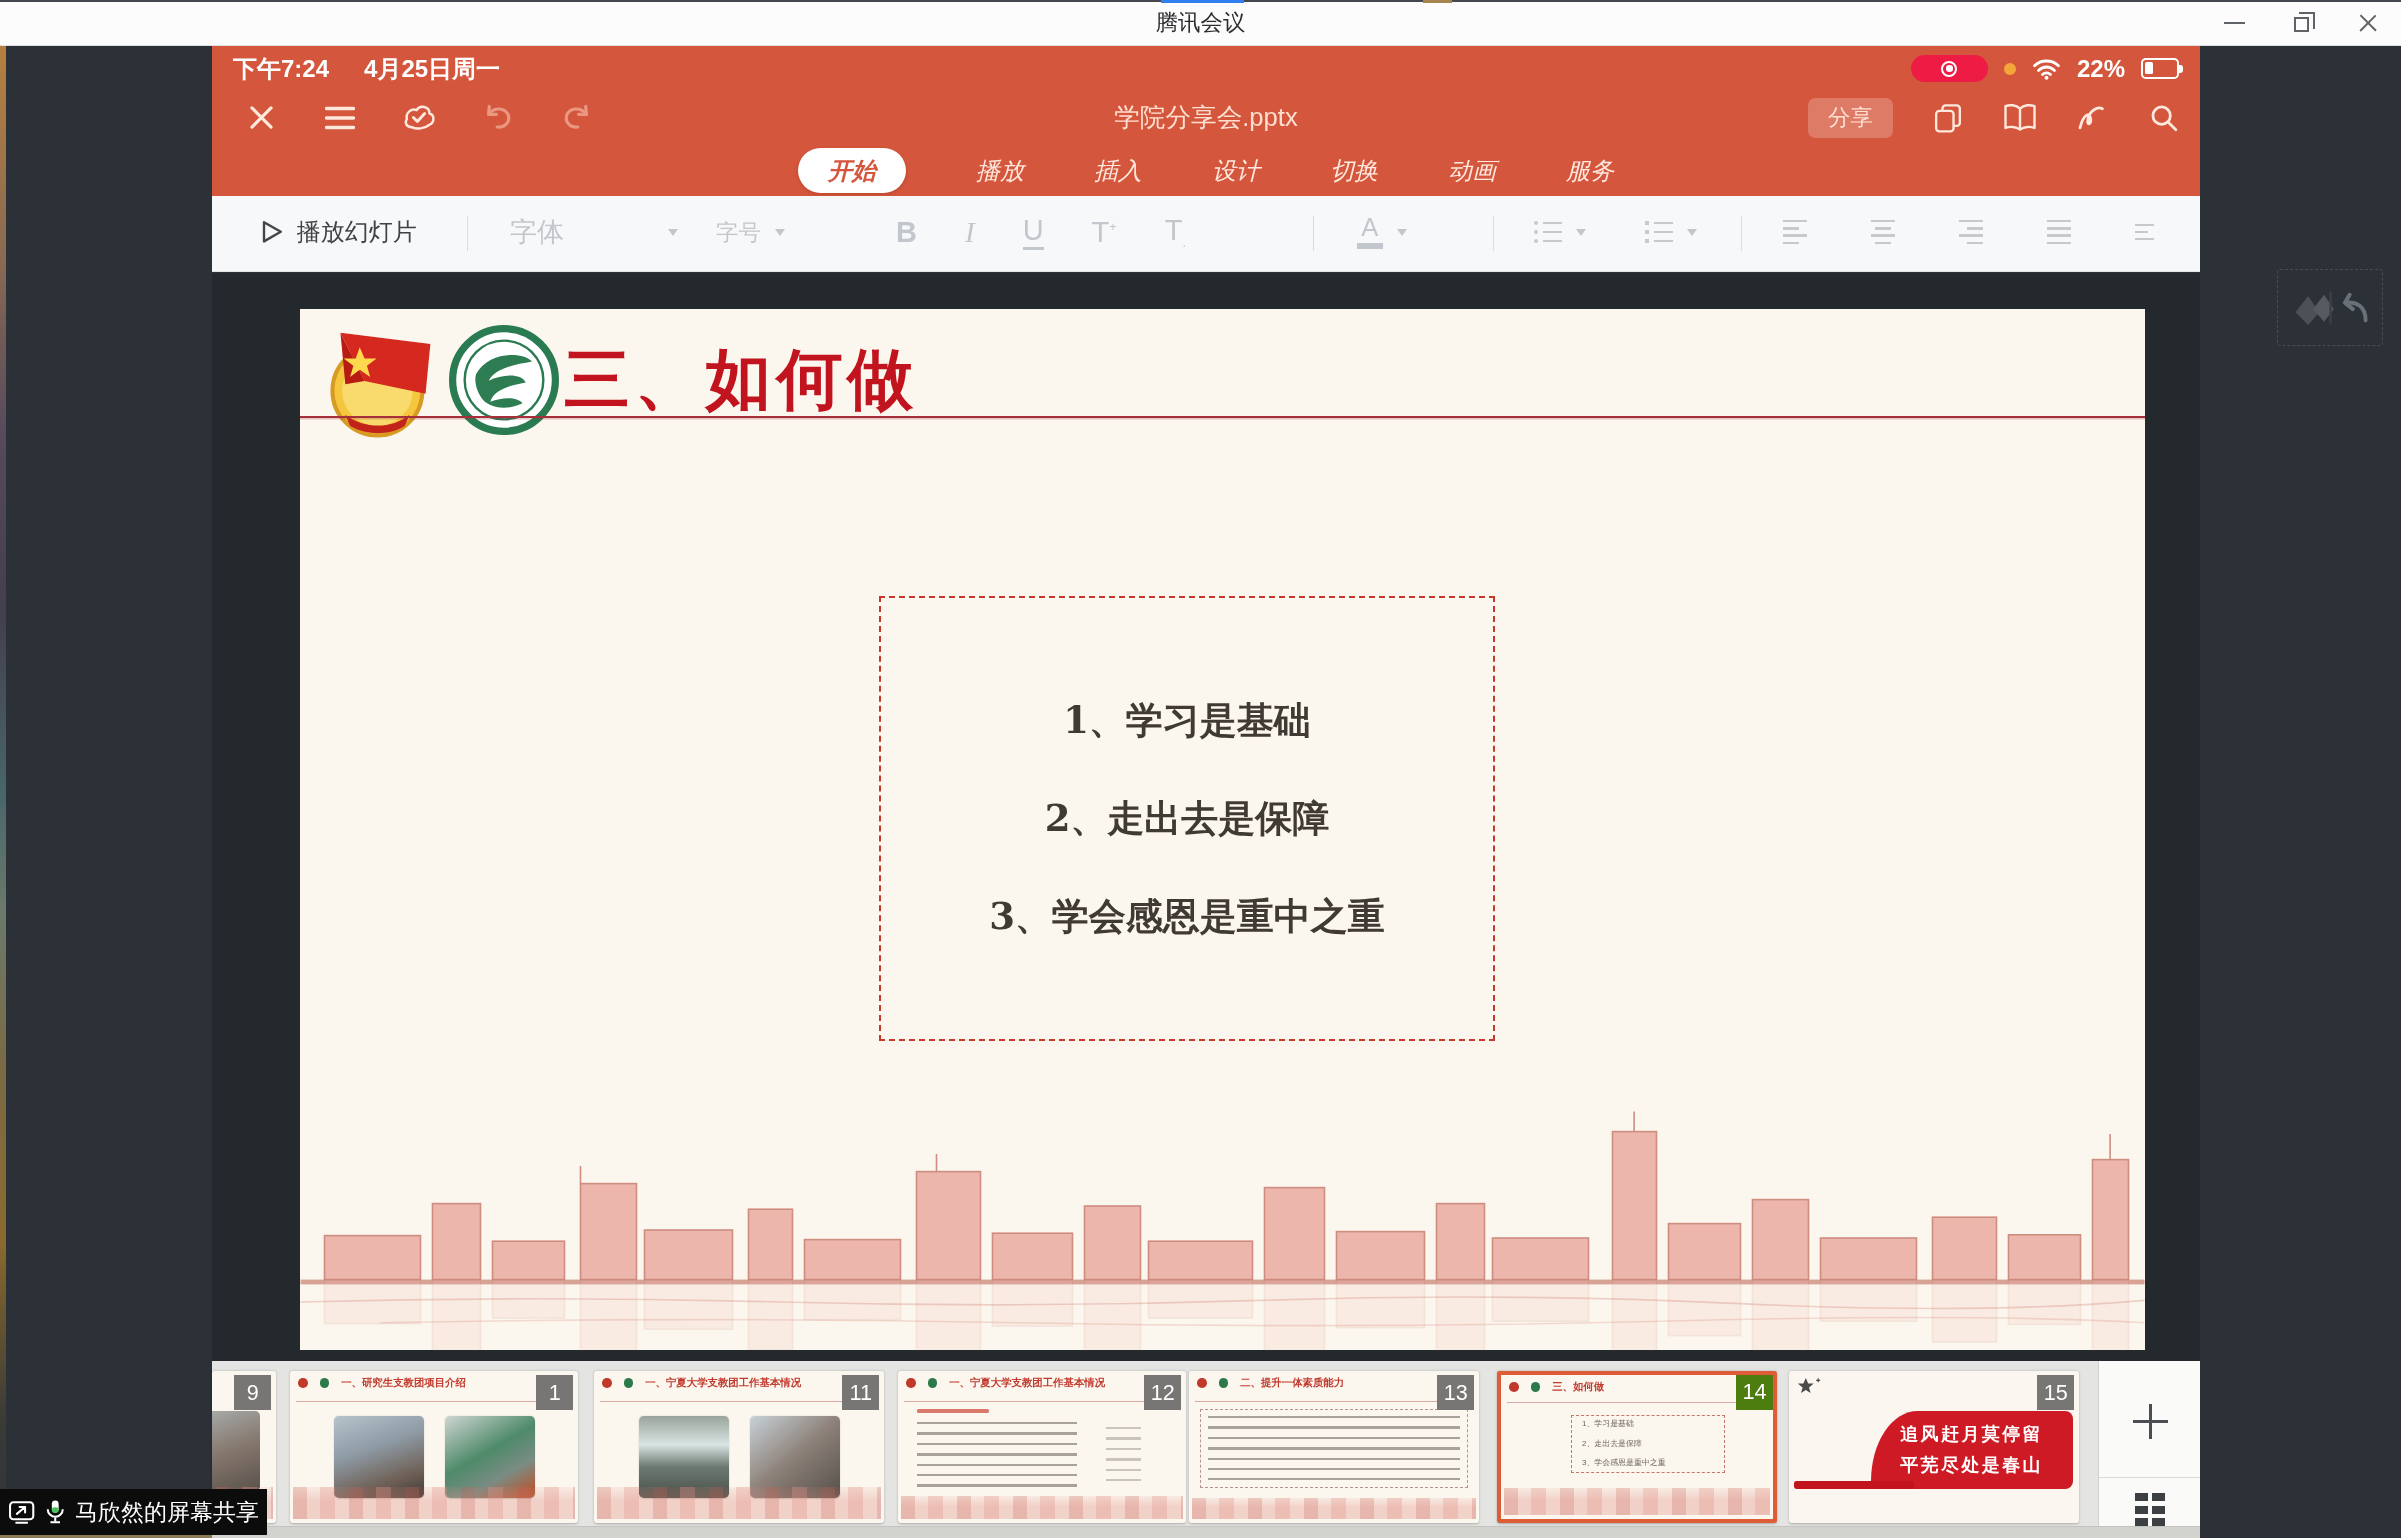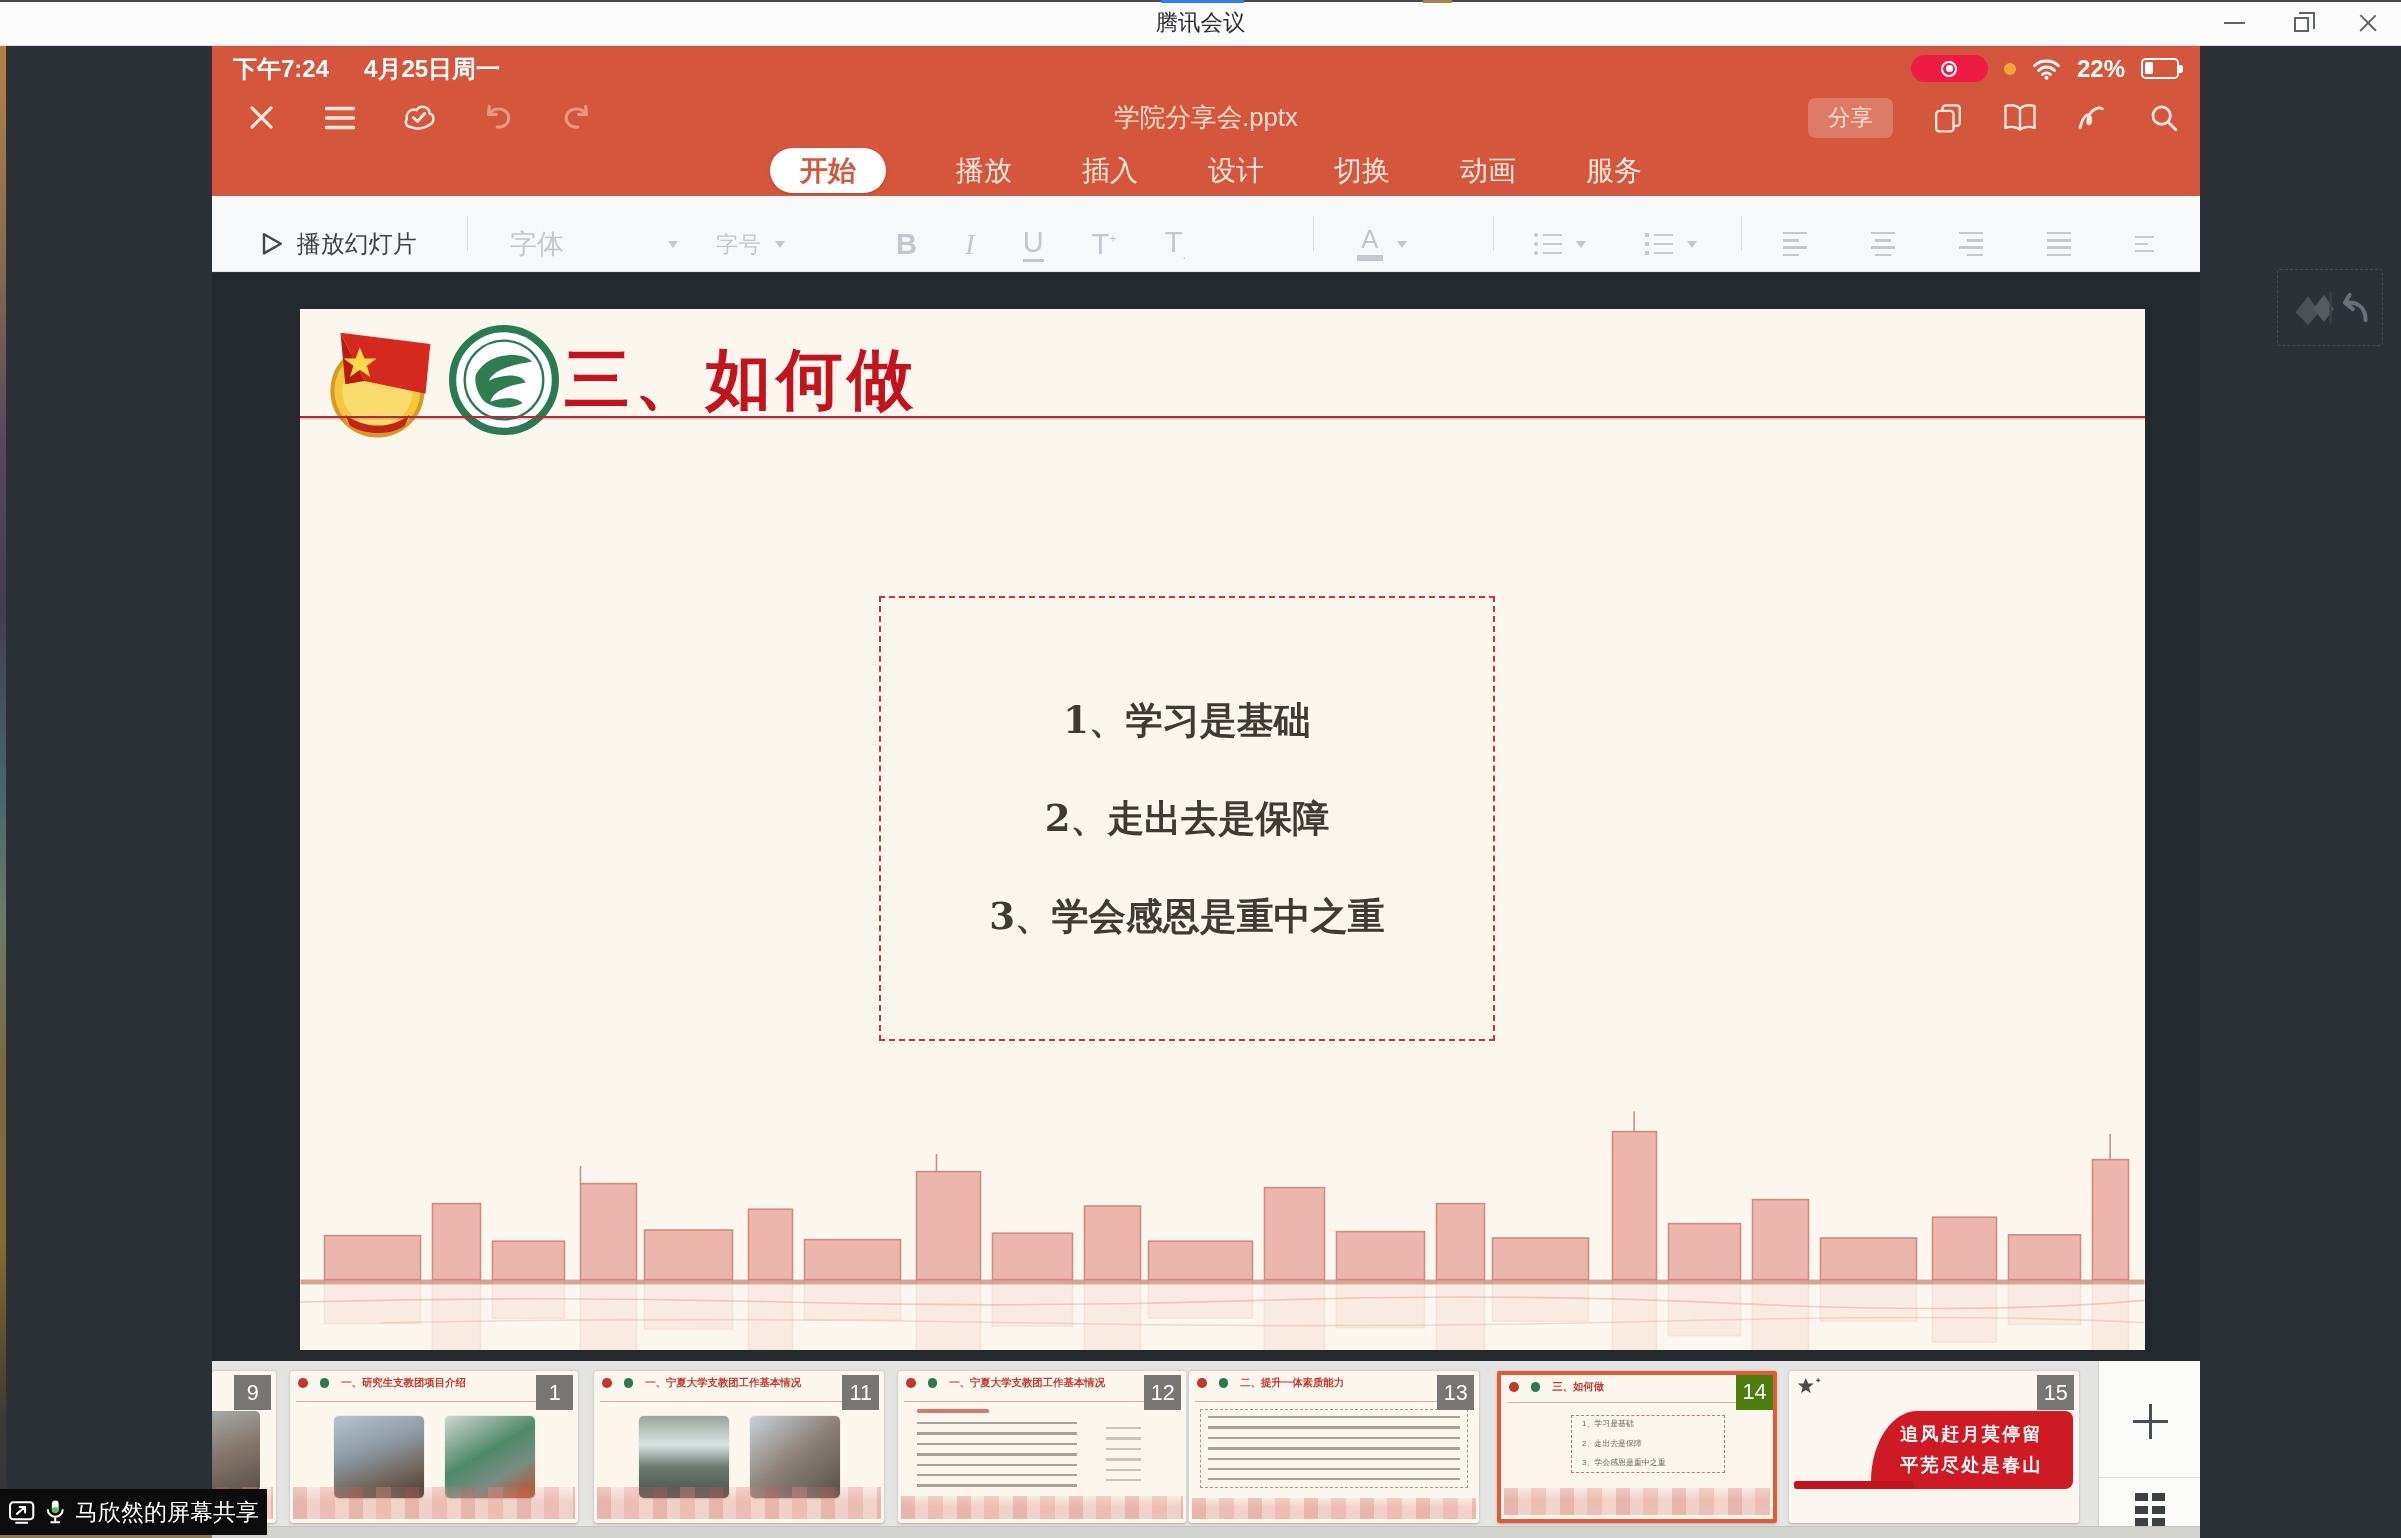--- a/index.html
+++ b/index.html
@@ -45,26 +45,26 @@
 
   .tool-row { position:absolute; left:0; top:45px; width:100%; height:53px; }
   .tool-left { position:absolute; left:32px; top:0; height:53px; display:flex; align-items:center; gap:45px; }
   .tool-icon { width:34px; height:34px; display:flex; align-items:center; justify-content:center; }
   .dim { opacity:.5; }
   .doc-title { position:absolute; left:0; top:0; width:100%; height:53px; line-height:53px; text-align:center; font-size:25.6px; color:#ffdfd0; pointer-events:none; }
   .tool-right { position:absolute; right:19px; top:0; height:53px; display:flex; align-items:center; gap:38px; }
   .share-pill { width:85px; height:40px; border-radius:7.2px; background:rgba(255,255,255,.22); color:#ffe0d2; font-size:22.4px; display:flex; align-items:center; justify-content:center; }
 
   .tabs-row { position:absolute; left:0; top:98px; width:100%; height:53px; display:flex; align-items:center; justify-content:center; gap:70px; }
-  .tab { font-size:28px; color:#ffe9df; }
+  .tab { font-size:24px; color:#ffe9df;font-style:italic; }
   .tab-active { background:#fff; color:#d4563c; font-weight:bold; border-radius:24px; height:45px; line-height:45px; padding:0 30px; box-shadow:0 1.6px 3.2px rgba(120,30,10,.25); }
 
   
   .fmt-bar { position:absolute; left:0; top:150px; width:1988px; height:76px; background:#f7f8f9; border-bottom:1.6px solid #e2e3e5; }
-  .fmt-bar > * { position:absolute; top:16px; height:64px; display:flex; align-items:center; }
+  .fmt-bar > * { position:absolute; top:4px; height:64px; display:flex; align-items:center; }
   .vdiv { top:20px !important; height:35px !important; width:0.8px; background:#d9dce0; }
   .fmt-gray { color:#c2c7cd; }
   .chev { width:0; height:0; border-left:5.6px solid transparent; border-right:5.6px solid transparent; border-top:7.2px solid #c2c7cd; margin-left:14.4px; }
   .letter-btn { font-size:29px; color:#c2c7cd; }
   .ubar { border-bottom:3.2px solid #c2c7cd; padding-bottom:0.8px; }
   .fc-wrap { display:flex; flex-direction:column; align-items:center; line-height:1; }
   .fc-bar { width:25.6px; height:5.6px; background:#c2c7cd; margin-top:2.4px; }
   .list-icon { display:flex; flex-direction:column; gap:4.8px; }
   .list-icon .row { display:flex; align-items:center; gap:4.8px; }
   .list-icon .pt { width:4px; height:4px; background:#c6cace; border-radius:50%; }

